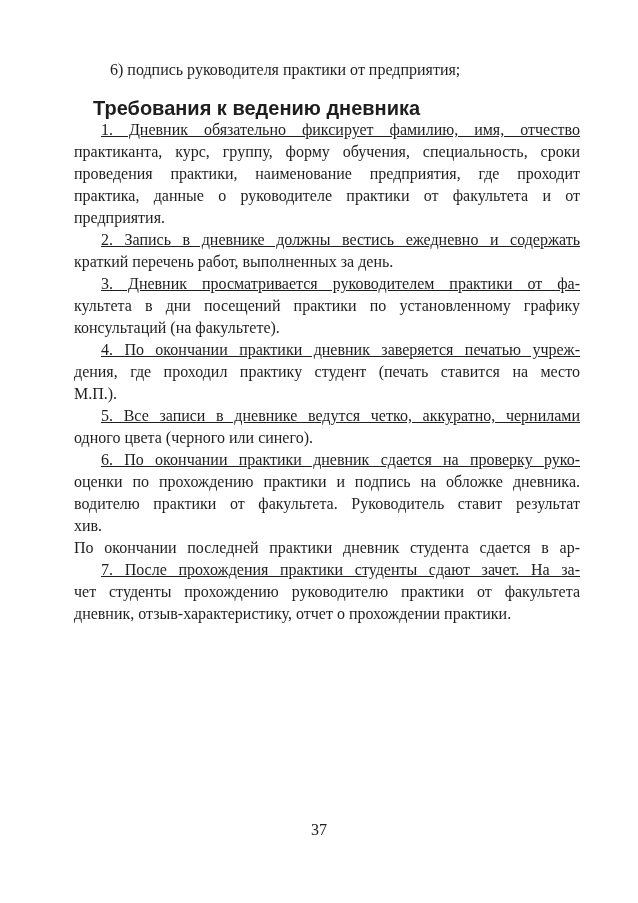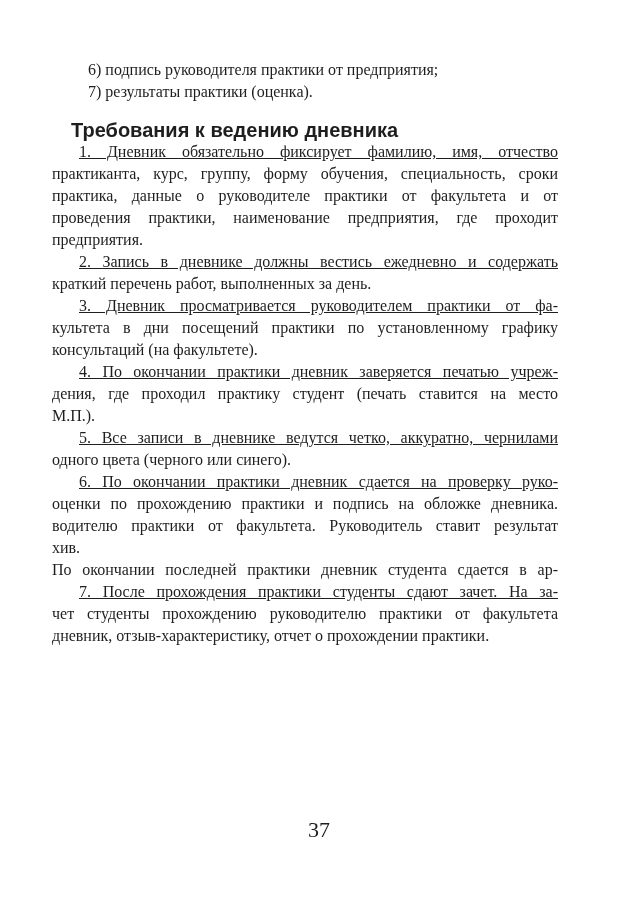--- a/index.html
+++ b/index.html
@@ -8,21 +8,21 @@
     position: relative;
     width: 638px;
     height: 903px;
     background: #ffffff;
     color: #1e1e1e;
     font-family: "Liberation Serif", serif;
     overflow: hidden;
   }
   .content {
     position: absolute;
-    left: 52px;
+    left: 74px;
     top: 59px;
     width: 506px;
     font-size: 16px;
     line-height: 22px;
   }
   .block { margin: 0; }
   .block.heading {
     font-family: Liberation Sans, sans-serif;
     font-weight: bold;
     font-size: 20px;
@@ -32,45 +32,42 @@
   .line.just { text-align: justify; text-align-last: justify; }
   .block.heading .line.first { text-indent: 19px; }
   .block.paragraph .line.first { text-indent: 27px; text-decoration: underline; }
   .block.list_item .line.first { text-indent: 36px; }
   .page-number {
     position: absolute;
     top: 819px;
     left: 0;
     width: 638px;
     text-align: center;
-    font-size: 22px;
+    font-size: 16px;
     line-height: 22px;
     font-family: "Liberation Serif", serif;
     color: #1e1e1e;
   }
 </style>
 </head>
 <body>
 
 <div class="page">
   <div class="content">
       <div class="block list_item">
         <div class="line first">6) подпись руководителя практики от предприятия;</div>
       </div>
-      <div class="block list_item">
-        <div class="line first">7) результаты практики (оценка).</div>
-      </div>
       <div class="block heading">
         <div class="line first">Требования к ведению дневника</div>
       </div>
       <div class="block paragraph">
         <div class="line first just">1. Дневник обязательно фиксирует фамилию, имя, отчество</div>
         <div class="line just">практиканта, курс, группу, форму обучения, специальность, сроки</div>
+        <div class="line just">проведения практики, наименование предприятия, где проходит</div>
         <div class="line just">практика, данные о руководителе практики от факультета и от</div>
-        <div class="line just">проведения практики, наименование предприятия, где проходит</div>
         <div class="line">предприятия.</div>
       </div>
       <div class="block paragraph">
         <div class="line first just">2. Запись в дневнике должны вестись ежедневно и содержать</div>
         <div class="line">краткий перечень работ, выполненных за день.</div>
       </div>
       <div class="block paragraph">
         <div class="line first just">3. Дневник просматривается руководителем практики от фа-</div>
         <div class="line just">культета в дни посещений практики по установленному графику</div>
         <div class="line">консультаций (на факультете).</div>

